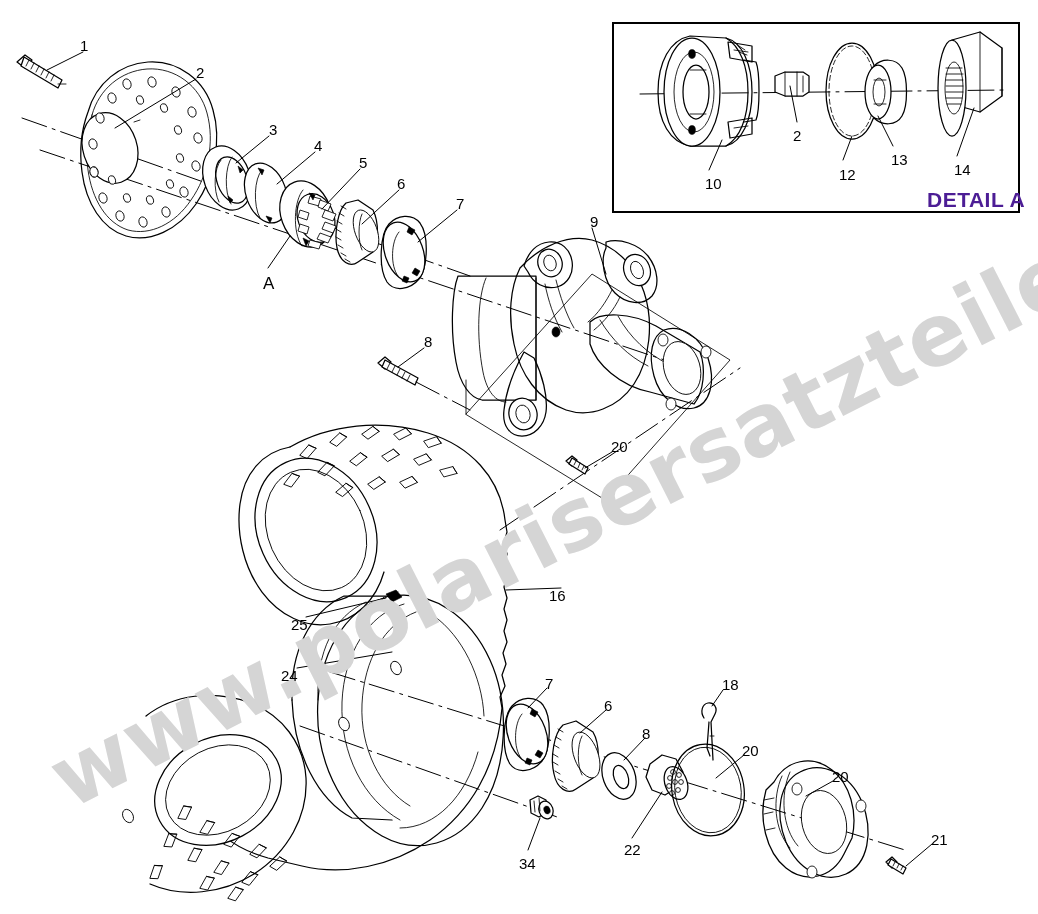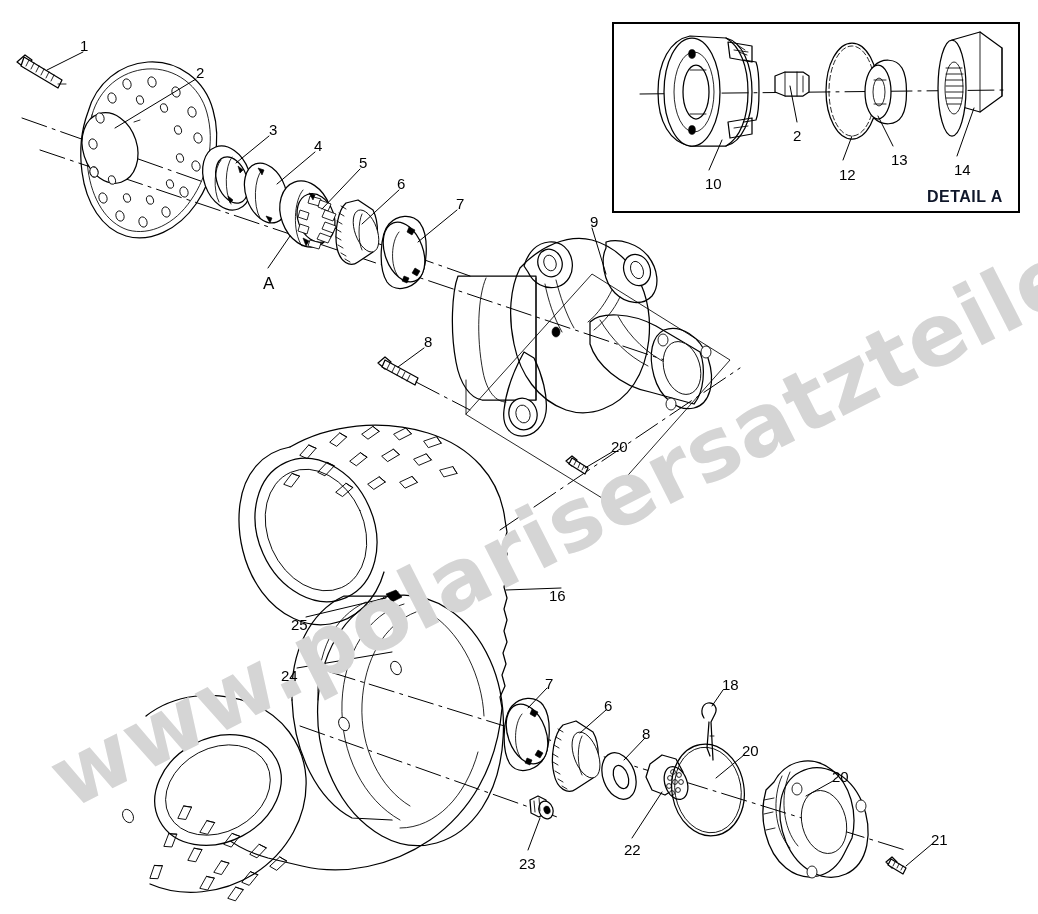--- a/index.html
+++ b/index.html
@@ -29,23 +29,23 @@
     font-family:"Liberation Sans",sans-serif;
     font-size:15px;
     color:#000000;
     line-height:1;
     white-space:nowrap;
   }
   .callout.big{font-size:17px;}
   .detail-title{
     position:absolute;
     font-family:"Liberation Sans",sans-serif;
-    font-size:16px;
+    font-size:21px;
     font-weight:bold;
-    color:#0f172a;
+    color:#4c1d95;
     letter-spacing:0.5px;
     white-space:nowrap;
   }
   .detail-box{
     position:absolute;
     border:2px solid #000000;
     background:transparent;
   }
 </style>
 </head>
@@ -600,21 +600,21 @@
       <div class="callout" style="left: 291px; top: 617px;">25</div>
       <div class="callout" style="left: 281px; top: 668px;">24</div>
       <div class="callout" style="left: 545px; top: 676px;">7</div>
       <div class="callout" style="left: 604px; top: 698px;">6</div>
       <div class="callout" style="left: 642px; top: 726px;">8</div>
       <div class="callout" style="left: 722px; top: 677px;">18</div>
       <div class="callout" style="left: 742px; top: 743px;">20</div>
       <div class="callout" style="left: 832px; top: 769px;">20</div>
       <div class="callout" style="left: 931px; top: 832px;">21</div>
       <div class="callout" style="left: 624px; top: 842px;">22</div>
-      <div class="callout" style="left: 519px; top: 856px;">23</div>
+      <div class="callout" style="left: 519px; top: 856px;">34</div>
       <div class="callout" style="left: 705px; top: 176px;">10</div>
       <div class="callout" style="left: 793px; top: 128px;">2</div>
       <div class="callout" style="left: 839px; top: 167px;">12</div>
       <div class="callout" style="left: 891px; top: 152px;">13</div>
       <div class="callout" style="left: 954px; top: 162px;">14</div>
     </div>
 
   <div class="callout big" style="left:263px;top:275px;">A</div>
 
 </div>

